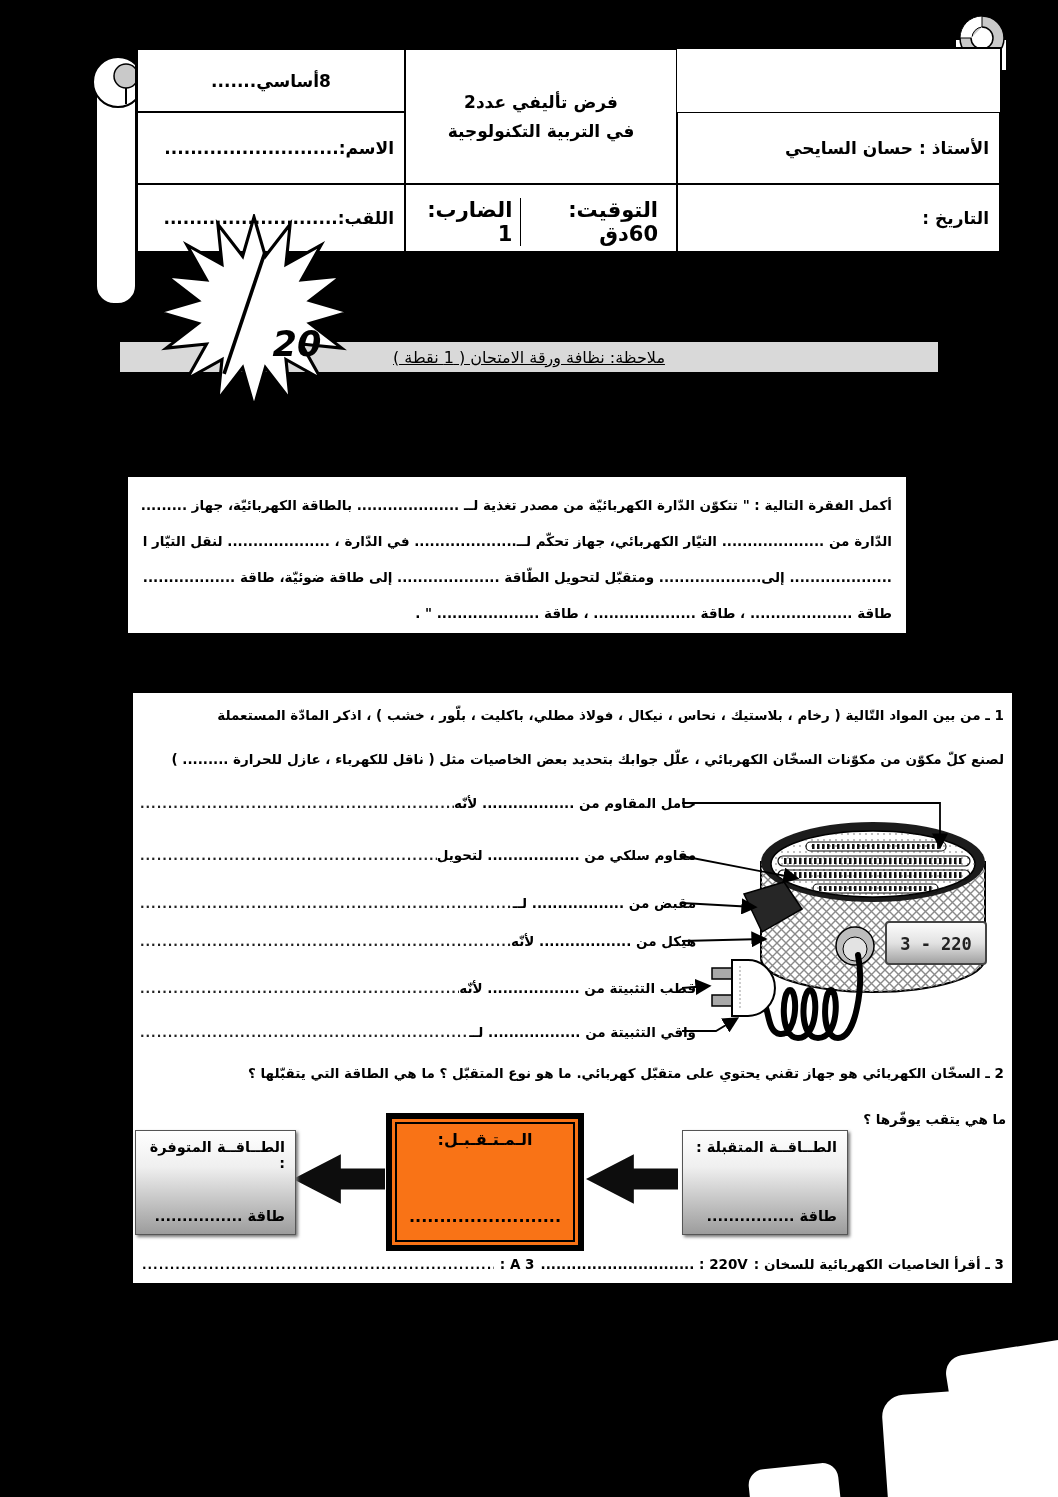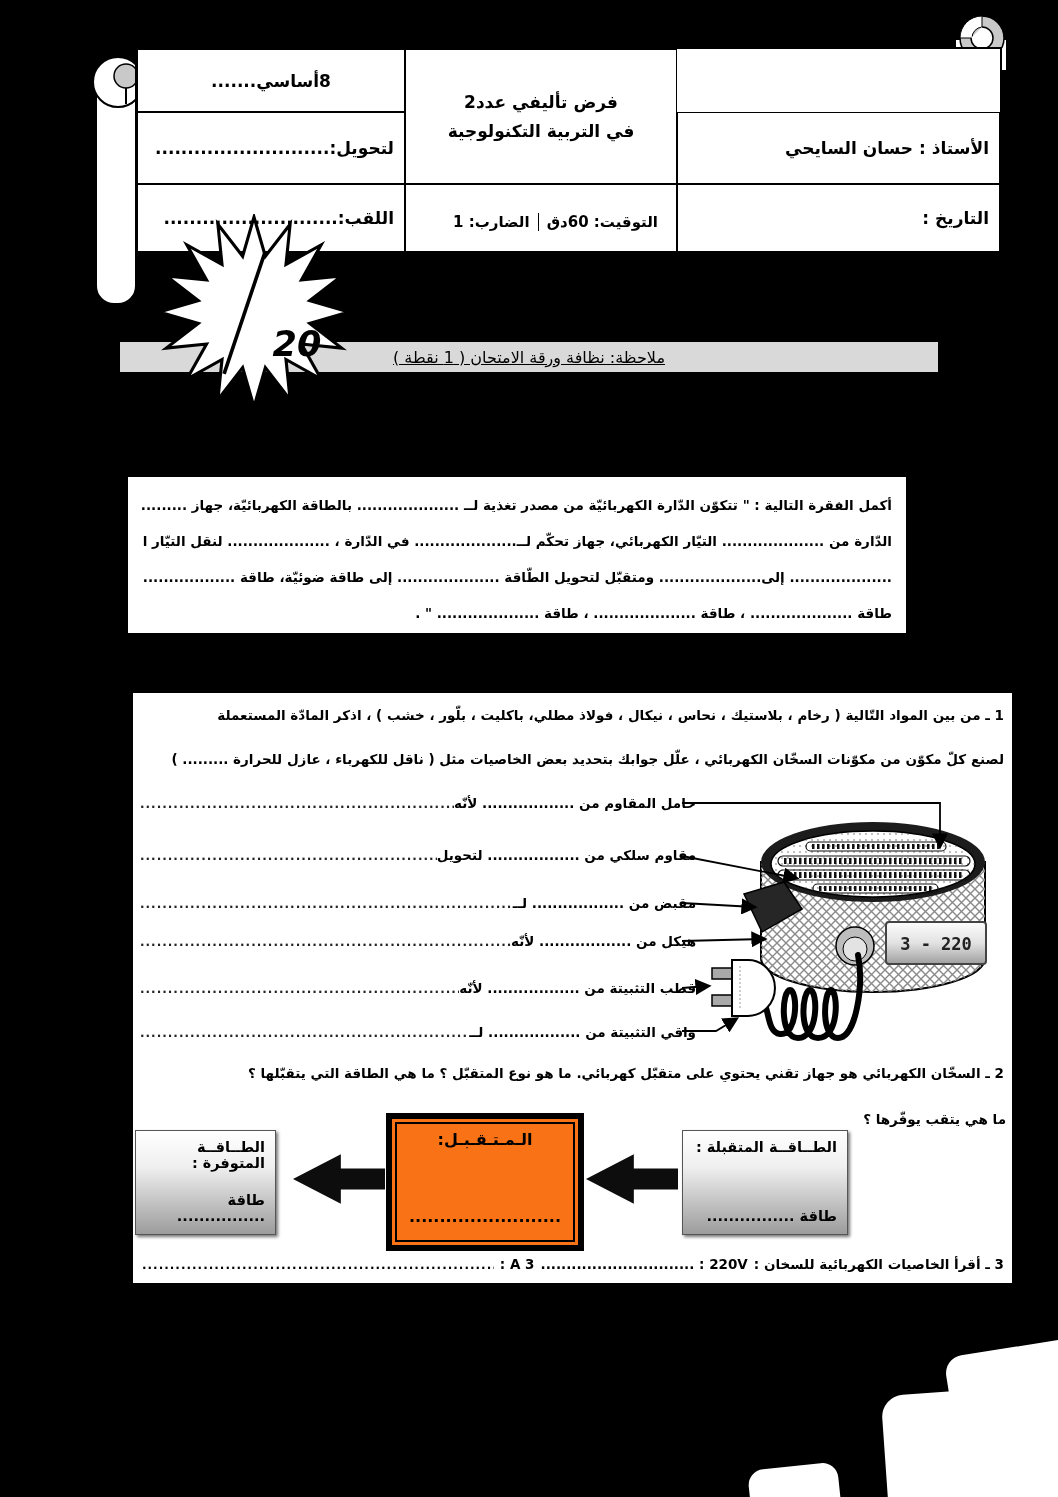--- a/index.html
+++ b/index.html
@@ -24,21 +24,21 @@
   }
   .header-table .cell{
     border:1px solid #000;box-sizing:border-box;display:flex;align-items:center;
     font-weight:bold;font-size:17px;padding:2px 10px;background:#fff;
   }
   .cell-school{grid-column:1;grid-row:1;justify-content:center;}
   .cell-teacher{grid-column:1;grid-row:2;}
   .cell-date{grid-column:1;grid-row:3;font-size:14px;align-items:flex-start;padding-top:8px;}
   .cell-title{grid-column:2;grid-row:1 / span 2;flex-direction:column;justify-content:center;text-align:center;font-size:18px;line-height:1.7;}
   .cell-subrow{grid-column:2;grid-row:3;padding:0;display:grid;grid-template-columns:146px 122px;}
-  .cell-subrow .sub{border-left:1px solid #000;display:flex;align-items:center;padding:0 8px;font-weight:bold;font-size:15px;box-sizing:border-box;margin-top:8px;}
+  .cell-subrow .sub{border-left:1px solid #000;display:flex;align-items:center;padding:0 8px;font-weight:bold;font-size:21px;box-sizing:border-box;margin-top:8px;}
   .cell-subrow .sub:last-child{border-left:none;}
   .cell-grade{grid-column:3;grid-row:1;justify-content:center;font-size:17px;}
   .cell-name{grid-column:3;grid-row:2;font-size:16px;}
   .cell-surname{grid-column:3;grid-row:3;font-size:16px;}
 
   
   .starburst{left:156px;top:214px;width:196px;height:196px;z-index:5;}
 
   
   .note-strip{
@@ -80,21 +80,21 @@
 
   .energy-box{
     position:absolute;box-sizing:border-box;
     background:linear-gradient(#ffffff,#efefef 35%,#9c9c9c);
     border:1px solid #555;box-shadow:2px 2px 3px #777;
     direction:rtl;font-weight:bold;font-size:14.5px;
     display:flex;flex-direction:column;justify-content:space-between;
     padding:8px 10px 10px 10px;
   }
   .box-received{left:549px;top:437px;width:166px;height:105px;}
-  .box-provided{left:2px;top:437px;width:141px;height:105px;}
+  .box-provided{left:2px;top:437px;width:161px;height:105px;}
   .energy-box .ttl{text-align:right;}
   .energy-box .val{text-align:right;}
   .box-converter{
     position:absolute;left:253px;top:420px;width:198px;height:138px;box-sizing:border-box;
     border:6px solid #000;background:#f97316;padding:3px;
   }
   .box-converter .inner{
     width:100%;height:100%;box-sizing:border-box;border:2px solid #000;
     display:flex;flex-direction:column;justify-content:space-between;align-items:center;
     font-weight:bold;font-size:16px;padding:6px 4px 14px 4px;direction:rtl;
@@ -139,21 +139,21 @@
   <div class="cell cell-teacher">الأستاذ : حسان السايحي</div>
   <div class="cell cell-title">
     <span>فرض تأليفي عدد2</span>
     <span>في التربية التكنولوجية</span>
   </div>
   <div class="cell cell-subrow">
     <span class="sub">التوقيت: 60دق</span>
     <span class="sub">الضارب:  1</span>
   </div>
   <div class="cell cell-grade">8أساسي.......</div>
-  <div class="cell cell-name">لتحويل:...........................</div>
+  <div class="cell cell-name">الاسم:...........................</div>
   <div class="cell cell-surname">اللقب:...........................</div>
 </div>
 
 <svg class="abs starburst" viewBox="0 0 190 190">
   <polygon points="187,95 149,106 180,130 141,126 160,160 126,141 130,180 106,149 95,187 84,149 60,180 64,141 30,160 49,126 10,130 41,106 3,95 41,84 10,60 49,64 30,30 64,49 60,10 84,41 95,3 106,41 130,10 126,49 160,30 141,64 180,60 149,84" fill="#ffffff" stroke="#000" stroke-width="3"></polygon>
   <line x1="106" y1="36" x2="66" y2="155" stroke="#000" stroke-width="3.5"></line>
   <text x="113" y="138" font-size="34" font-weight="bold" font-style="italic" fill="#000">20</text>
 </svg>
 
 <div class="abs note-strip">

